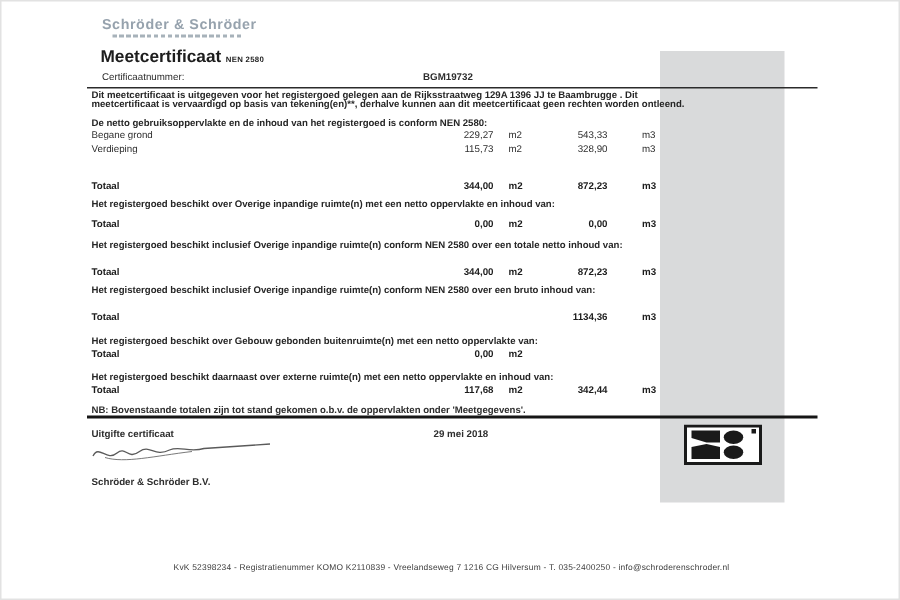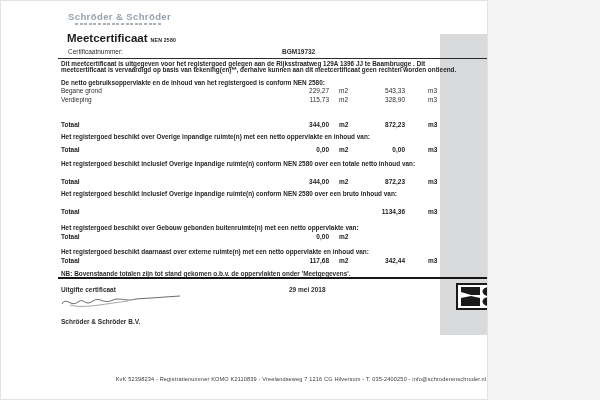--- a/index.html
+++ b/index.html
@@ -1,21 +1,21 @@
 <!DOCTYPE html>
 <html><head>
 <meta charset="utf-8">
 <style>
   html,body{margin:0;padding:0;}
   body{
     width:600px;height:400px;background:#f4f4f4;
     font-family:"Liberation Sans", sans-serif;color:#2e2e2e;
   }
   .page{
-    position:absolute;left:0;top:0;width:488px;height:400px;
+    position:absolute;left:0;top:0;width:600px;height:400px;
     background:#ffffff;border:1px solid #e2e2e2;box-sizing:border-box;overflow:hidden;
   }
   .abs{position:absolute;}
   .logo-name{
     position:absolute;left:67px;top:10px;
     font-size:9.5px;font-weight:bold;letter-spacing:.4px;color:#96a2ad;
   }
   .logo-tagline{
     position:absolute;left:74px;top:21.5px;width:86px;height:2.4px;
     background:repeating-linear-gradient(90deg,#a7b2ba 0 3px,transparent 3px 4.6px);

